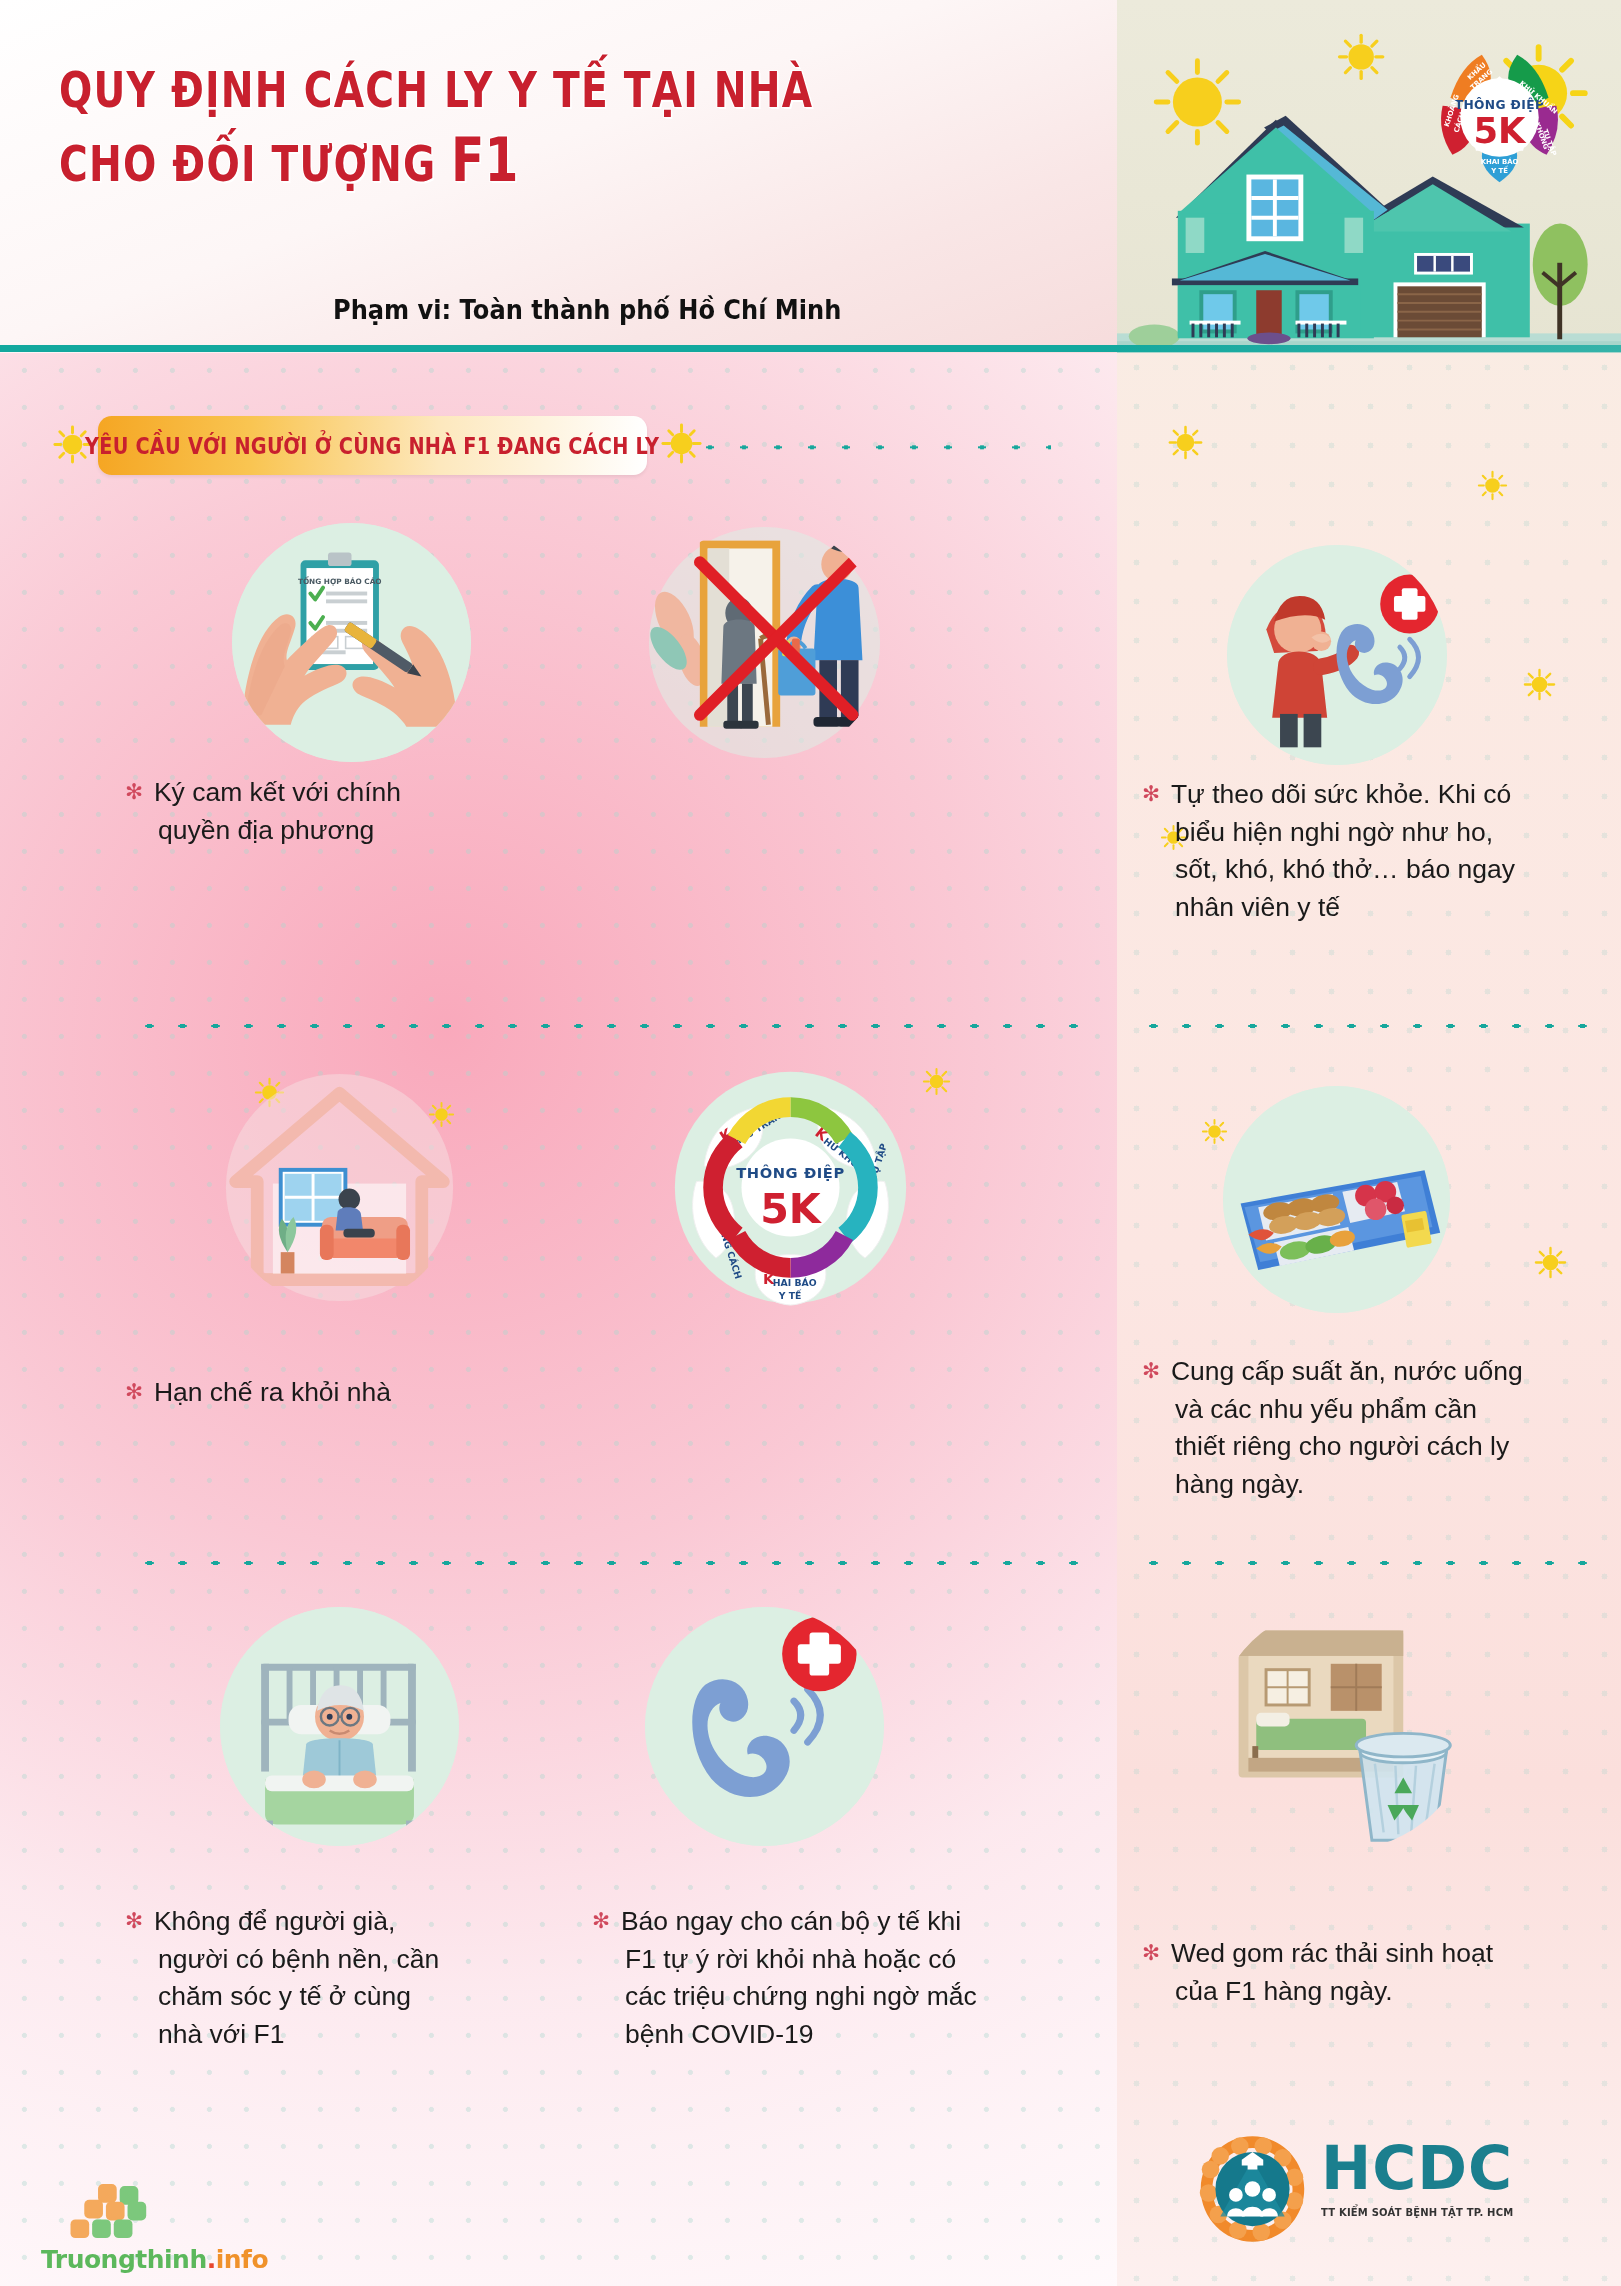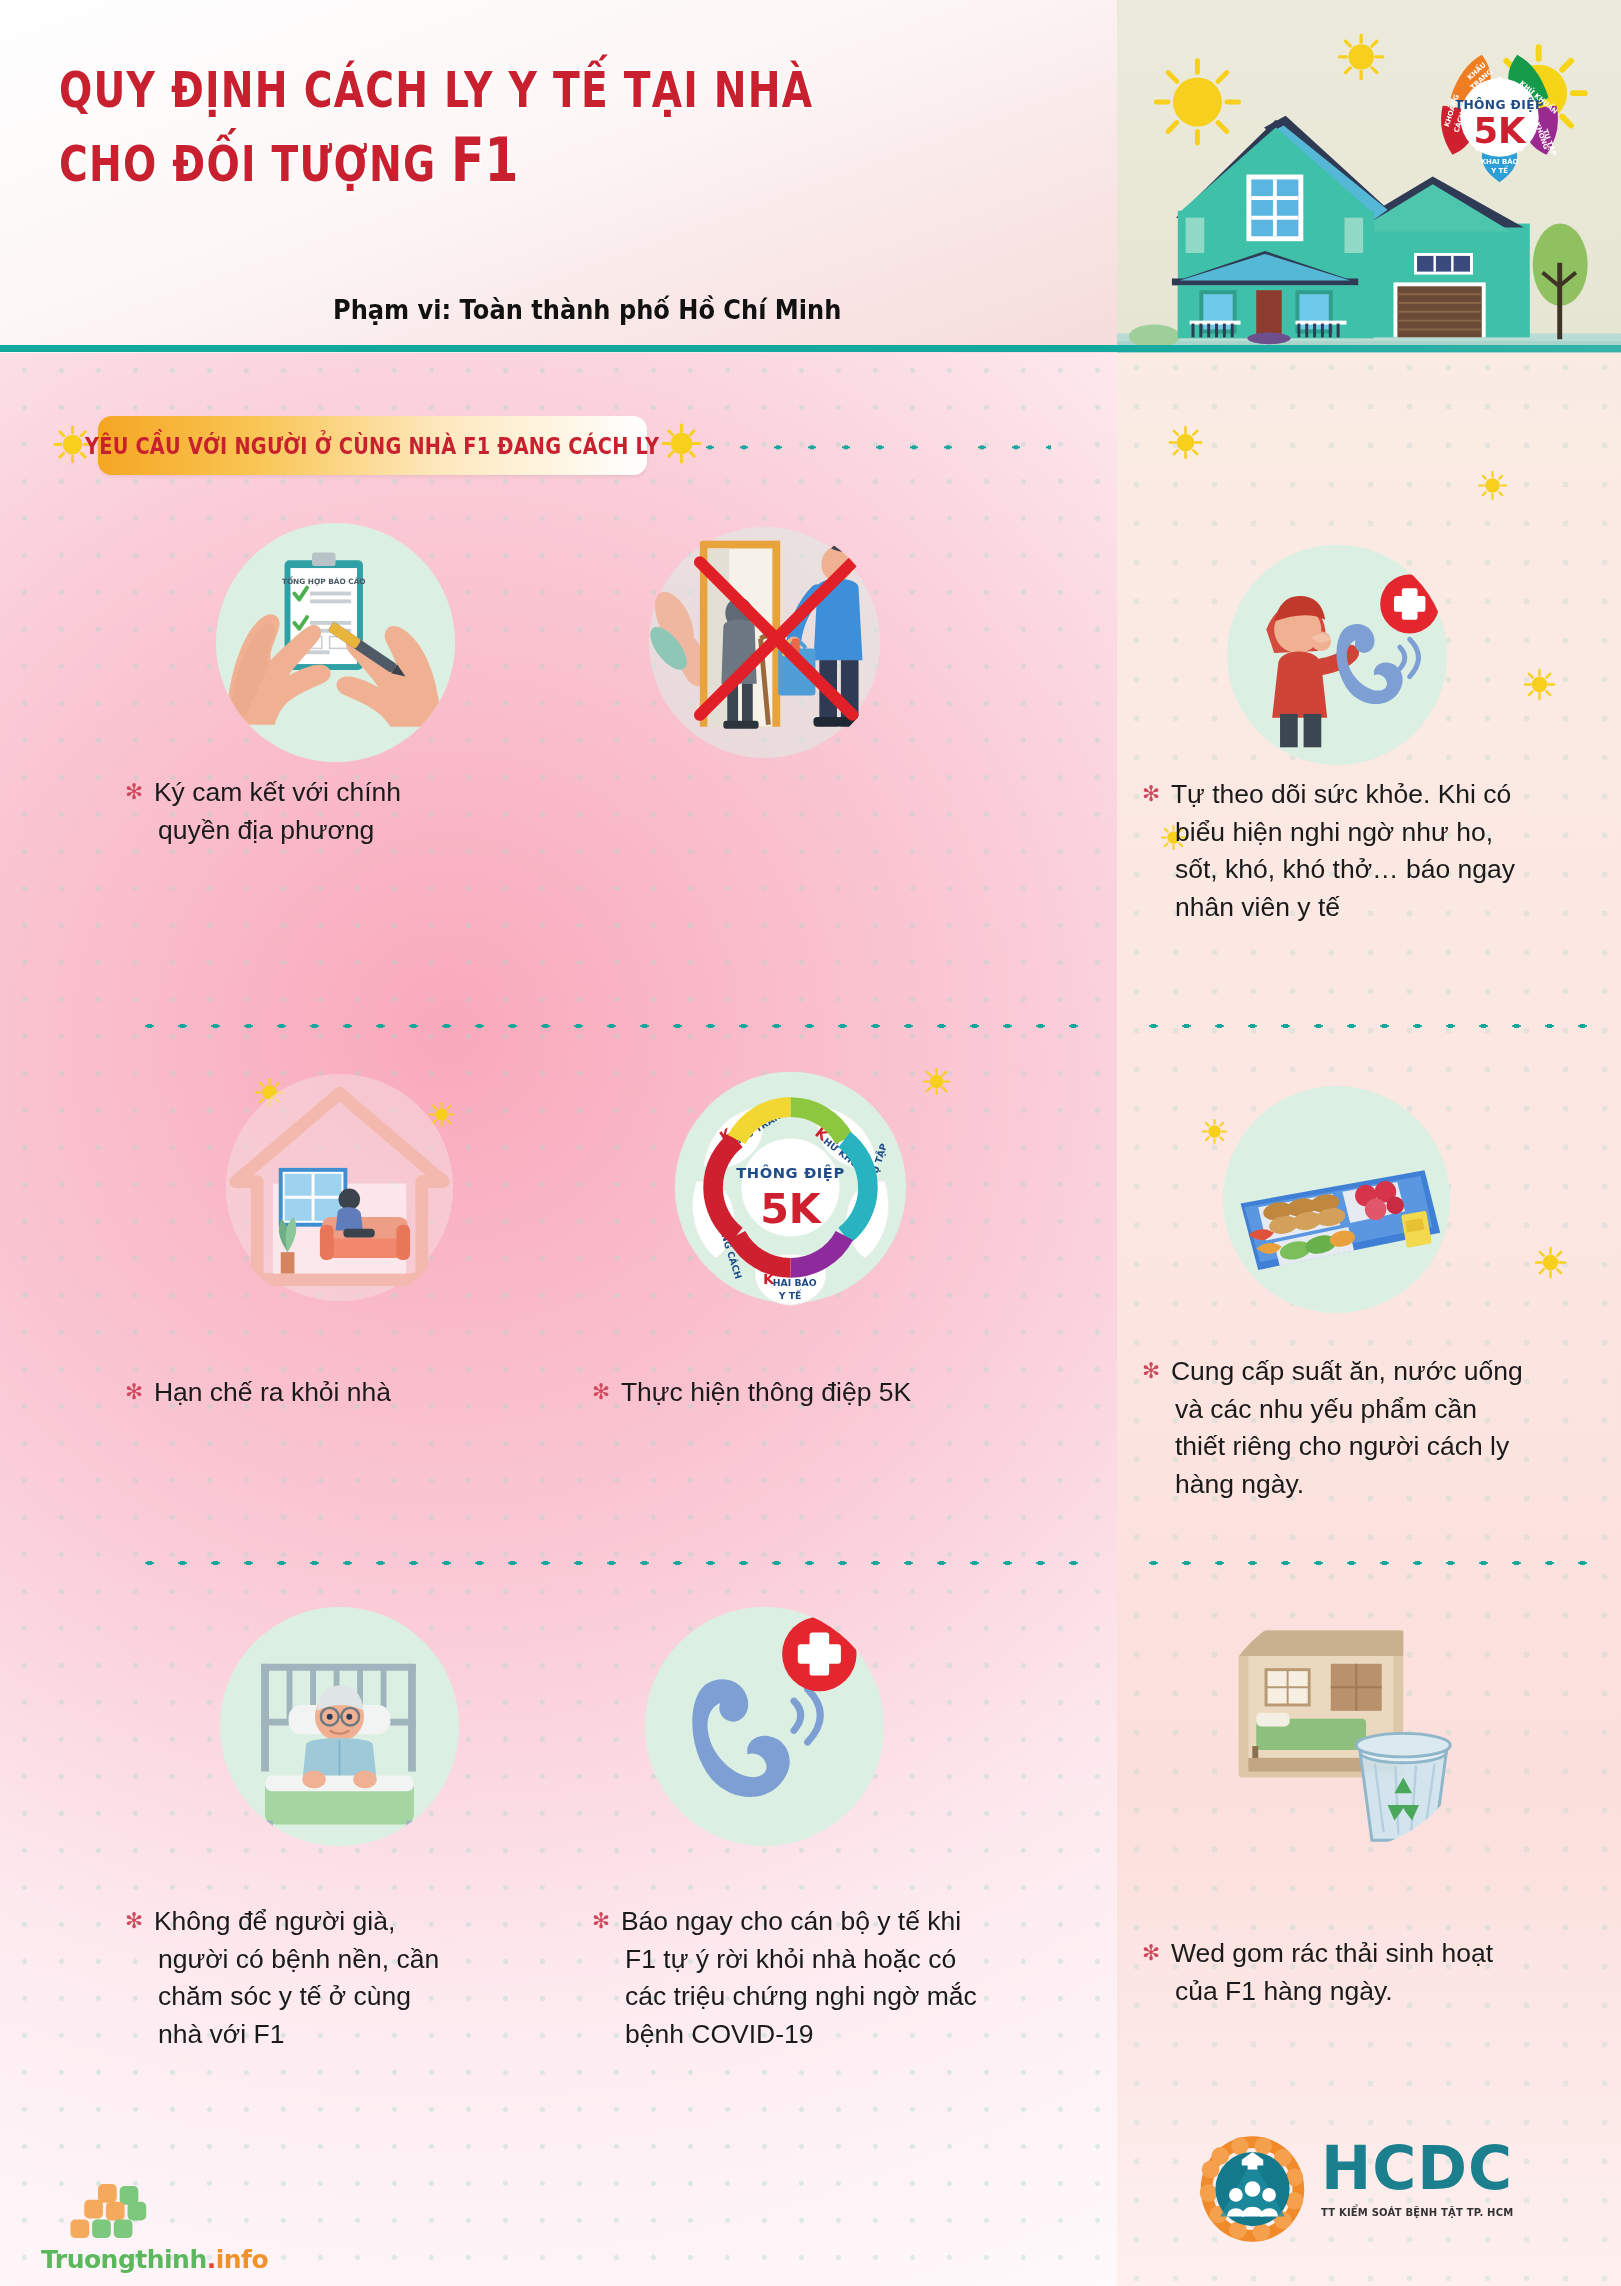--- a/index.html
+++ b/index.html
@@ -492,21 +492,21 @@
       <line x1="3" y1="16" x2="8" y2="16"></line>
           <line x1="24" y1="16" x2="29" y2="16"></line>
       <line x1="6" y1="6" x2="10" y2="10"></line>
           <line x1="22" y1="22" x2="26" y2="26"></line>
       <line x1="6" y1="26" x2="10" y2="22"></line>
           <line x1="22" y1="10" x2="26" y2="6"></line>
         </g>
       </svg>
   </div>
 
-  <div class="circle-icon" style="left:216px; top:523px; width:239px; height:239px;">
+  <div class="circle-icon" style="left:232px; top:523px; width:239px; height:239px;">
     <svg width="239" height="239" viewBox="0 0 244 244">
       <circle cx="122" cy="122" r="122" fill="#dcefe3"></circle>
       <rect x="70" y="38" width="80" height="112" rx="5" fill="#2fa0a6"></rect>
       <rect x="76" y="46" width="68" height="98" fill="#ffffff"></rect>
       <rect x="98" y="30" width="24" height="14" rx="3" fill="#b9c3c7"></rect>
       <text x="110" y="62" text-anchor="middle" font-family="DejaVu Sans, sans-serif" font-size="7.5" font-weight="bold" fill="#4a5a63">TỔNG HỢP BÁO CÁO</text>
       <g fill="#c9cfd2">
         <rect x="96" y="70" width="42" height="4"></rect>
           <rect x="96" y="78" width="42" height="4"></rect>
         <rect x="96" y="100" width="42" height="4"></rect>
@@ -709,23 +709,20 @@
         <path d="M126,208 A62,62 0 0,1 71,175" stroke="#cf2030"></path>
         <path d="M71,175 A62,62 0 0,1 71,77" stroke="#cf2030"></path>
         <path d="M71,77 A62,62 0 0,1 126,44" stroke="#f2d733"></path>
       </g>
       <circle cx="126" cy="126" r="50" fill="#ffffff"></circle>
       <text x="126" y="116" text-anchor="middle" font-family="DejaVu Sans, sans-serif" font-weight="bold" font-size="15" fill="#1f4b86" letter-spacing="0.6">THÔNG ĐIỆP</text>
       <text x="126" y="162" text-anchor="middle" font-family="DejaVu Sans, sans-serif" font-weight="bold" font-size="42" fill="#cf2030">5K</text>
     </svg>
   </div>
 
-  <div class="caption caption-ind" style="left:592px; top:1374px; width:412px;">
-    <span class="ast">✻</span><span class="body">Thực hiện thông điệp 5K</span>
-  </div>
 
   <div class="circle-icon" style="left:1223px; top:1086px; width:227px; height:227px;">
     <svg width="227" height="227" viewBox="0 0 232 232">
       <circle cx="116" cy="116" r="116" fill="#dcefe3"></circle>
 
       <path d="M18,120 L206,86 L222,150 L36,188 Z" fill="#3f7fd6"></path>
       <path d="M22,124 L202,92 L214,144 L38,180 Z" fill="#5b96e0"></path>
 
       <path d="M36,124 L112,110 L120,142 L44,158 Z" fill="#e6ebf2"></path>
       <path d="M122,108 L178,98 L186,128 L130,140 Z" fill="#e6ebf2"></path>

